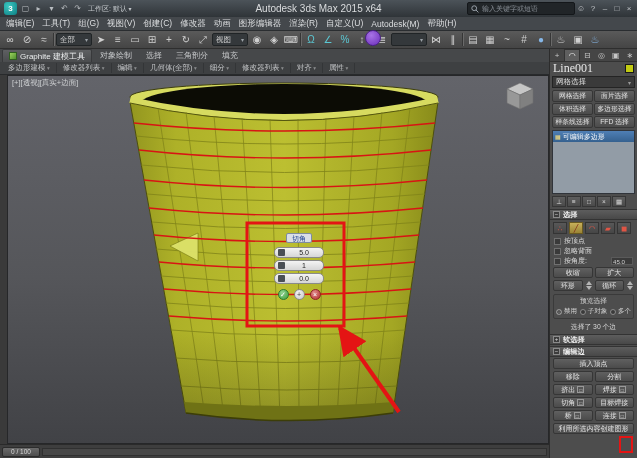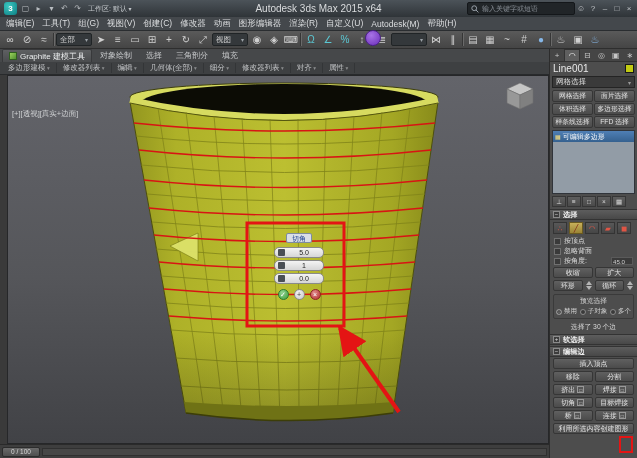--- a/index.html
+++ b/index.html
@@ -59,21 +59,21 @@
   .ribbon-panels { position:absolute; left:0; top:62px; width:549px; height:13px;
     background:#3e4042; border-bottom:1px solid #282a2c; display:flex;
     align-items:center; padding:0 2px; z-index:35; }
   .rb-panel { color:#c3c5c7; font-size:7.5px; padding:0 6px; border-right:1px solid #333537; white-space:nowrap; }
   .rb-panel::after { content:" ▾"; font-size:5.5px; color:#8a8c8e; }
 
   
   .viewport { position:absolute; left:7px; top:75px; width:542px; height:369px;
     background:linear-gradient(#63646a 0%, #55565a 55%, #414246 100%);
     border:1px solid #262729; }
-  .vp-label { position:absolute; left:4px; top:2px; color:#cfd1d3; font-size:7.5px; z-index:5;margin-top:31px; }
+  .vp-label { position:absolute; left:4px; top:2px; color:#cfd1d3; font-size:7.5px; z-index:5; }
   .cup-svg { position:absolute; left:0; top:0; z-index:1; }
   .anno-svg { position:absolute; left:0; top:0; z-index:30; pointer-events:none; }
 
   
   .caddy { position:absolute; left:258px; top:157px; width:66px; z-index:20;
     display:flex; flex-direction:column; align-items:center; }
   .caddy-chip { background:#d9dee6; border:1px solid #7e8ba0; border-radius:2px;
     color:#1c3f8f; font-size:7px; padding:0 5px; height:10px; line-height:9px; margin-bottom:4px; }
   .caddy-fields { display:flex; flex-direction:column; gap:2px; align-items:center; }
   .caddy-pill { width:50px; height:11px; background:linear-gradient(#f4f4f4,#d6d6d6);
@@ -96,21 +96,21 @@
     border:2px solid #e41414; z-index:70; }
 
   
   .command-panel { position:absolute; left:549px; top:49px; width:88px; height:409px;
     background:#4d4d4d; border-left:1px solid #2c2c2c; color:#dcdcdc; overflow:hidden; z-index:35; }
   .cp-tabs { height:13px; display:flex; background:#454545; border-bottom:1px solid #333; }
   .cp-tab { flex:1; display:flex; align-items:center; justify-content:center;
     color:#c6c6c6; font-size:8px; }
   .cp-tab.active { background:#5f5f5f; border:1px solid #333; border-bottom:none; color:#fff; }
   .cp-name-row { height:13px; display:flex; align-items:center; padding:0 3px; gap:3px; }
-  .cp-name { font-size:10px; color:#e8e8e8; flex:1; }
+  .cp-name { font-size:12px; color:#e8e8e8; flex:1;font-family:Liberation Serif, serif; }
   .color-swatch { width:9px; height:9px; background:#c2cb12; border:1px solid #181818; }
   .cp-dropdown { margin:1px 2px; height:12px; background:#3a3a3a; border:1px solid #242424;
     display:flex; align-items:center; padding:0 3px; font-size:7.5px; }
   .cp-dropdown::after { content:"▾"; color:#999; font-size:6px; margin-left:auto; }
   .mod-grid { display:grid; grid-template-columns:1fr 1fr; gap:1px; padding:1px 2px; }
   .mod-btn { height:12px; background:linear-gradient(#606060,#4b4b4b); border:1px solid #363636;
     border-radius:2px; color:#e2e2e2; font-size:6.8px; display:flex; align-items:center;
     justify-content:center; white-space:nowrap; overflow:hidden; }
   .stack-box { margin:1px 2px; height:64px; background:#929ca6; border:1px solid #30343a; }
   .stack-row { height:11px; background:linear-gradient(#4f7fb5,#35618f); display:flex;

